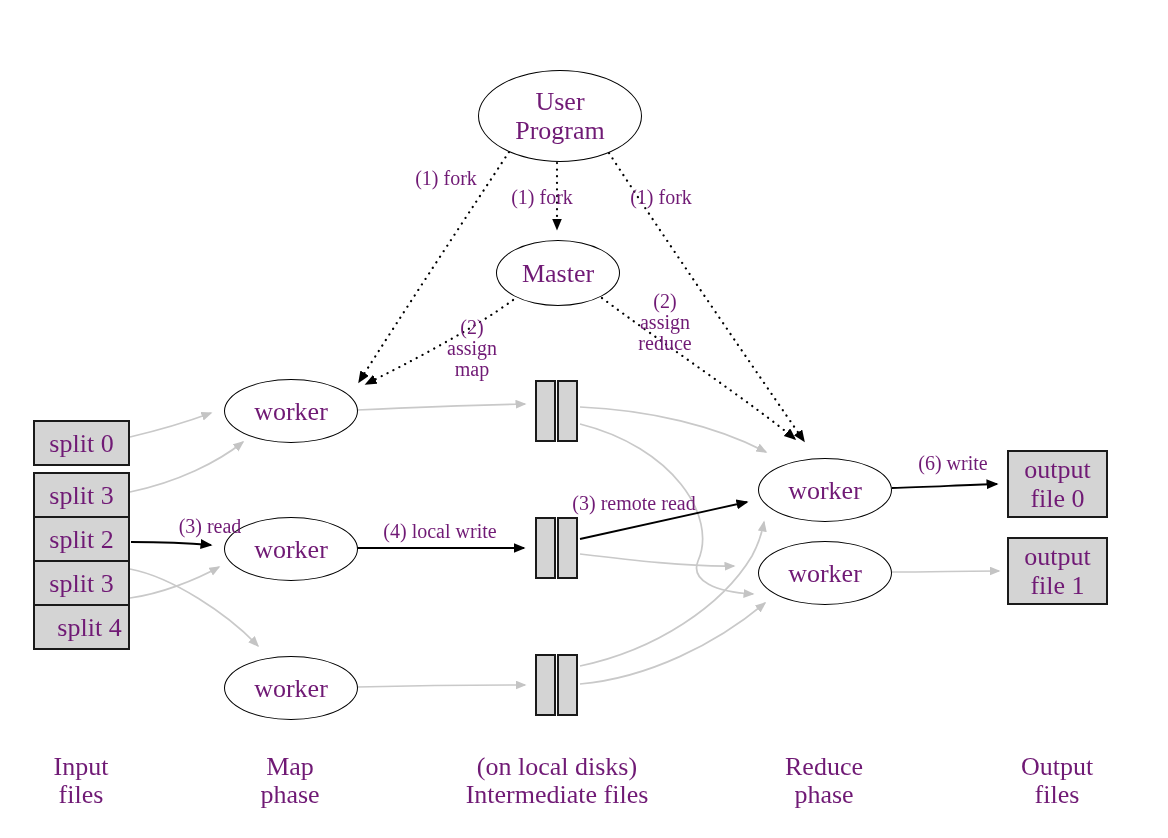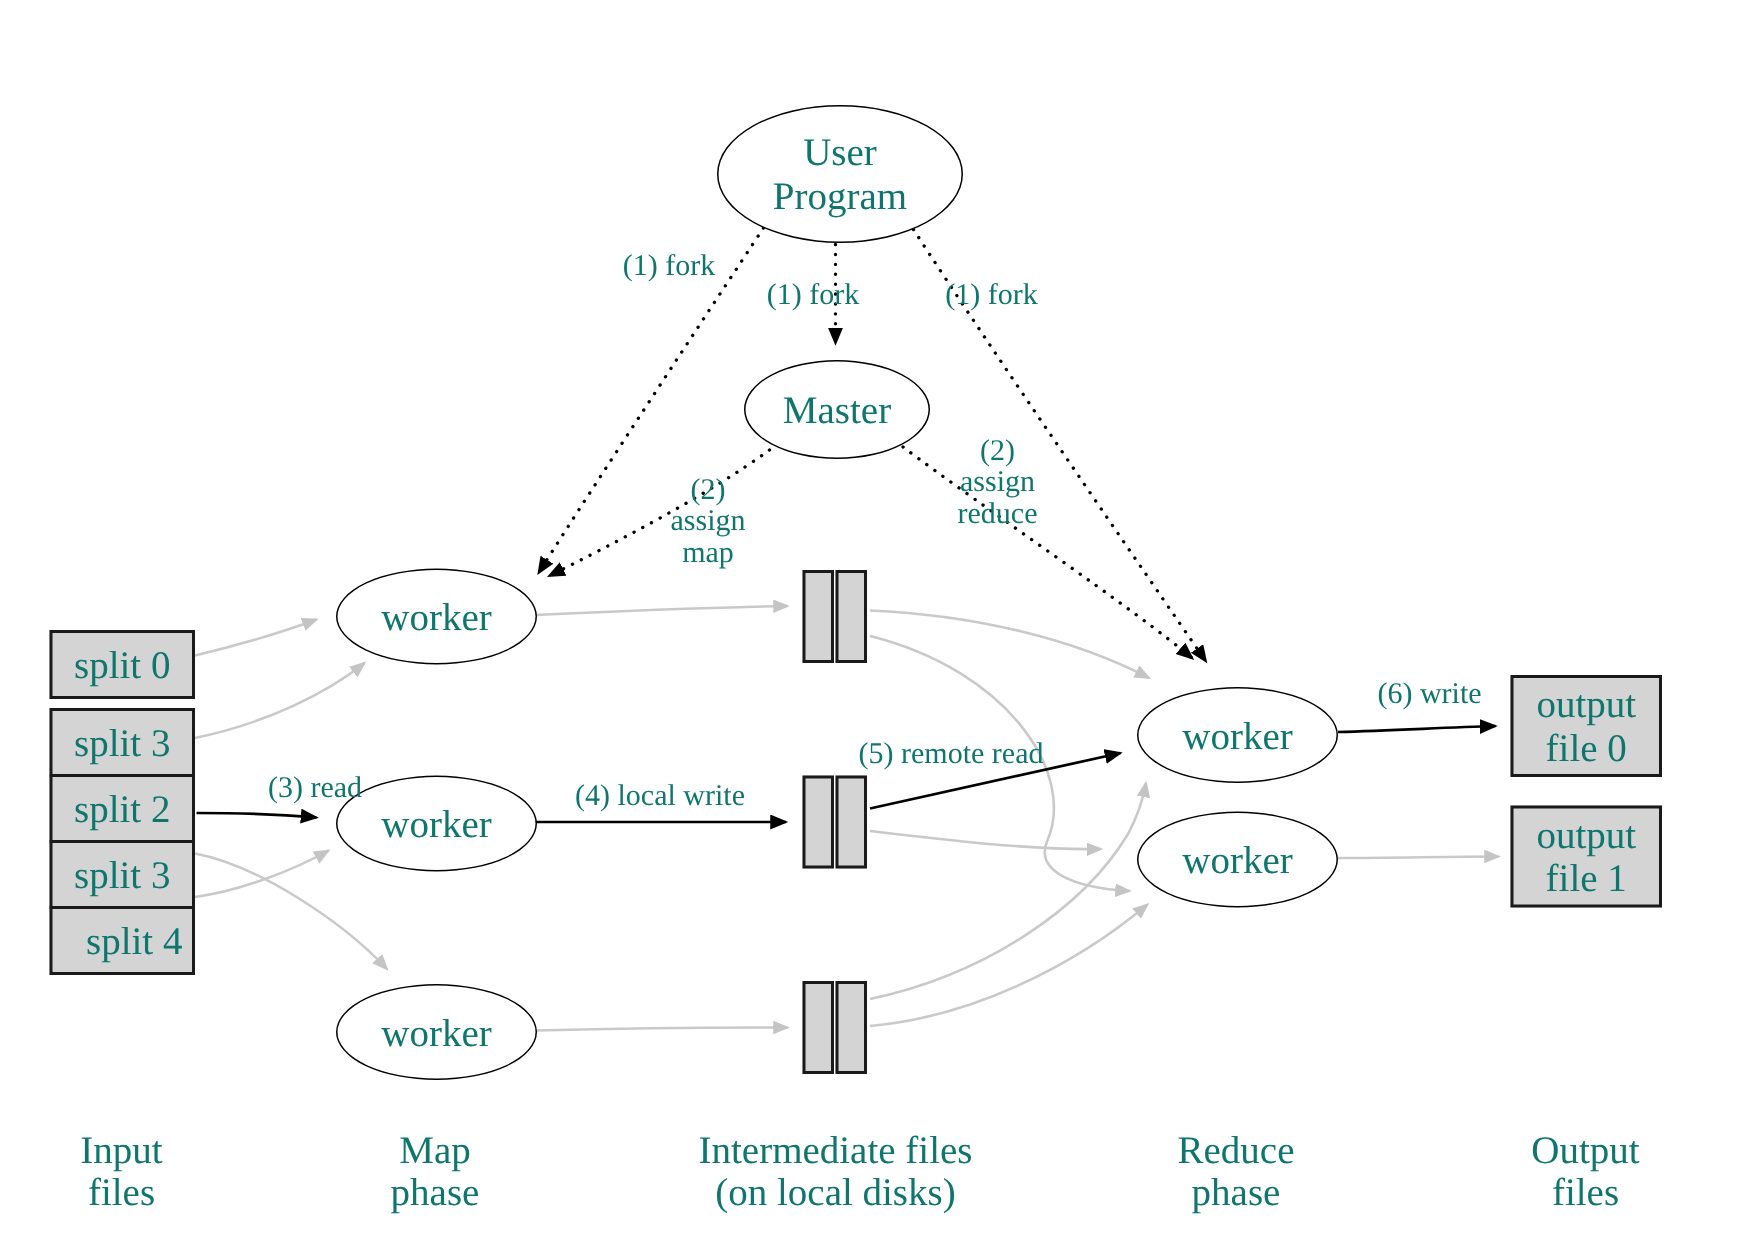--- a/index.html
+++ b/index.html
@@ -1,18 +1,18 @@
 <!DOCTYPE html>
 <html><head>
 <meta charset="utf-8">
 <style>
   html,body{margin:0;padding:0;background:#fff;}
   #stage{
     position:relative;width:1168px;height:838px;background:#ffffff;
-    font-family:"Liberation Serif","DejaVu Serif",serif;color:#0f766e;overflow:hidden;
+    font-family:"Liberation Serif","DejaVu Serif",serif;color:#701a75;overflow:hidden;
   }
   #edges{position:absolute;left:0;top:0;width:1168px;height:838px;}
   .eg{fill:none;stroke:#c9c9c9;stroke-width:1.7;}
   .eb{fill:none;stroke:#000;stroke-width:1.8;}
   .ed{fill:none;stroke:#000;stroke-width:2.2;stroke-dasharray:0.1 6.5;stroke-linecap:round;}
   .ellipse{
     position:absolute;border:1.8px solid #000;border-radius:50%;background:#fff;
     display:flex;align-items:center;justify-content:center;text-align:center;
     font-size:26px;line-height:29px;
   }
@@ -150,34 +150,34 @@
     <span style="display:block">map</span>
   </div>
   <div class="elabel" style="left:665px;top:322px;">
     <span style="display:block">(2)</span>
     <span style="display:block">assign</span>
     <span style="display:block">reduce</span>
   </div>
 
   <div class="elabel" style="left:178px;top:526px;margin-left:32px;">(3) read</div>
   <div class="elabel" style="left:440px;top:531px;text-align:right;">(4) local write</div>
-  <div class="elabel" style="left:634px;top:503px;">(5) remote read</div>
+  <div class="elabel" style="left:634px;top:503px;">(3) remote read</div>
   <div class="elabel" style="left:953px;top:463px;">(6) write</div>
 
   <div class="plabel" style="left:81px;top:781px;text-align:center;">
     <span style="display:block">Input</span>
     <span style="display:block">files</span>
   </div>
   <div class="plabel" style="left:290px;top:781px;">
     <span style="display:block">Map</span>
     <span style="display:block">phase</span>
   </div>
   <div class="plabel" style="left:557px;top:781px;">
+    <span style="display:block">(on local disks)</span>
     <span style="display:block">Intermediate files</span>
-    <span style="display:block">(on local disks)</span>
   </div>
   <div class="plabel" style="left:824px;top:781px;">
     <span style="display:block">Reduce</span>
     <span style="display:block">phase</span>
   </div>
   <div class="plabel" style="left:1057px;top:781px;">
     <span style="display:block">Output</span>
     <span style="display:block">files</span>
   </div>
 

